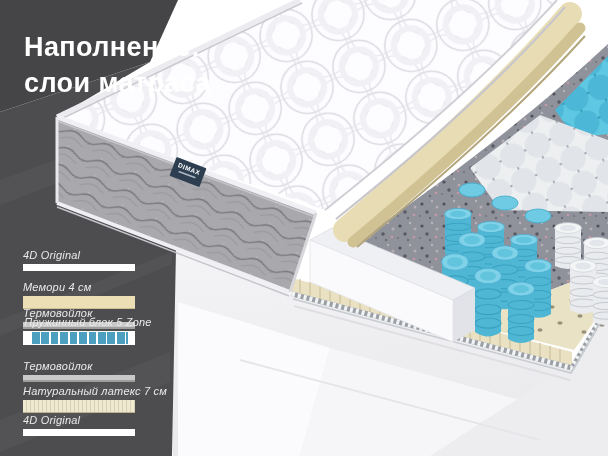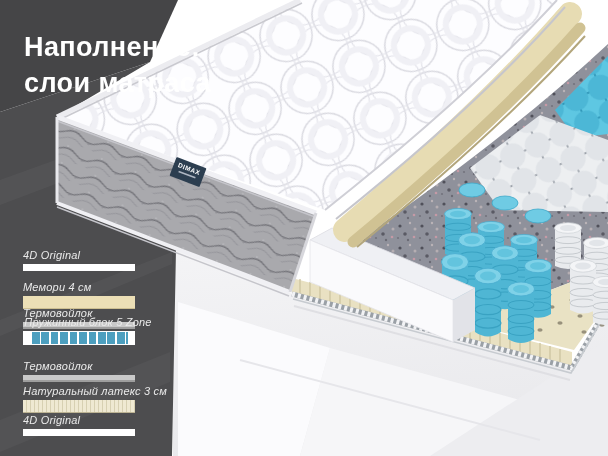--- a/index.html
+++ b/index.html
@@ -253,21 +253,21 @@
     <div class="lbl">Пружинный блок 5 Zone</div>
     <div class="bar bar-springs">
           <div class="seg"></div>
         </div>
   </div>
   <div class="row r4">
     <div class="lbl">Термовойлок</div>
     <div class="bar bar-gray"></div>
   </div>
   <div class="row r5">
-    <div class="lbl">Натуральный латекс 3 см</div>
+    <div class="lbl">Натуральный латекс 7 см</div>
     <div class="bar bar-latex"></div>
   </div>
   <div class="row r6">
     <div class="lbl">4D Original</div>
     <div class="bar bar-white"></div>
   </div>
 </div>
 
 </div>
 

